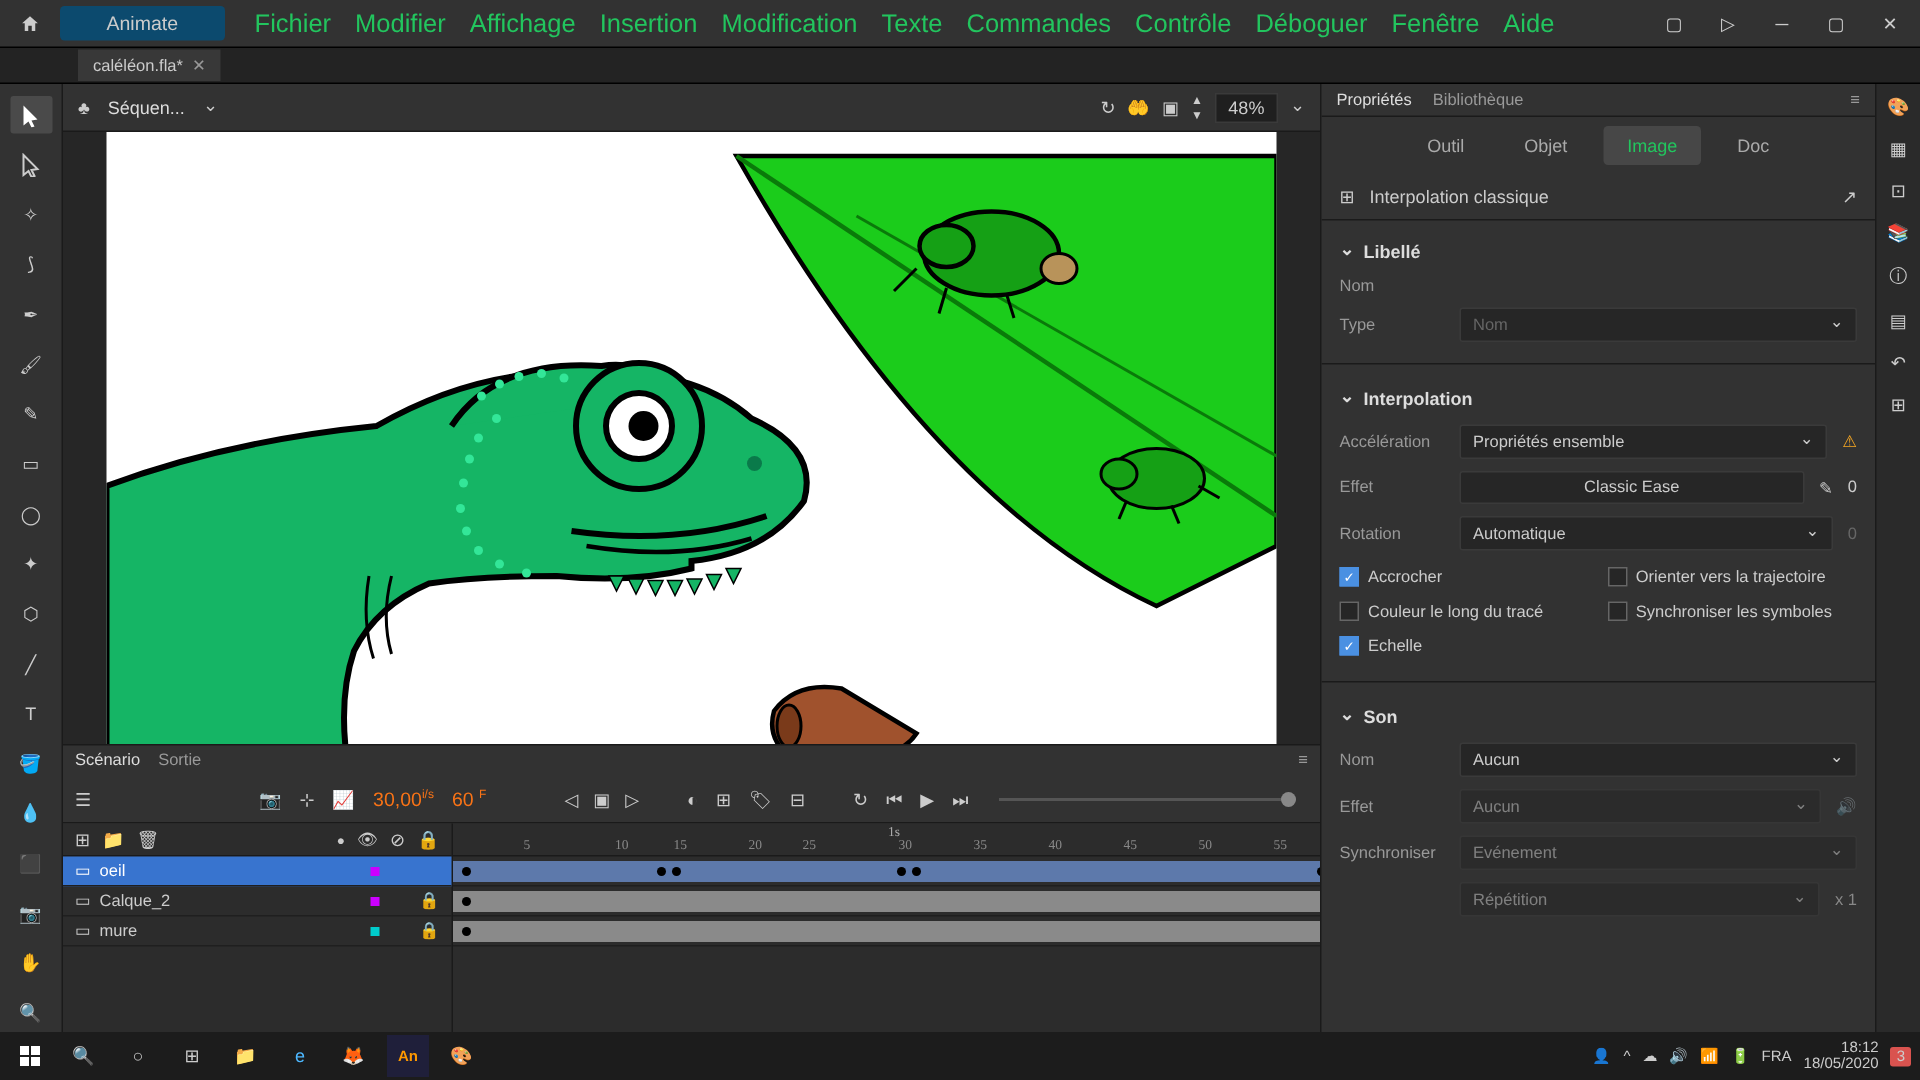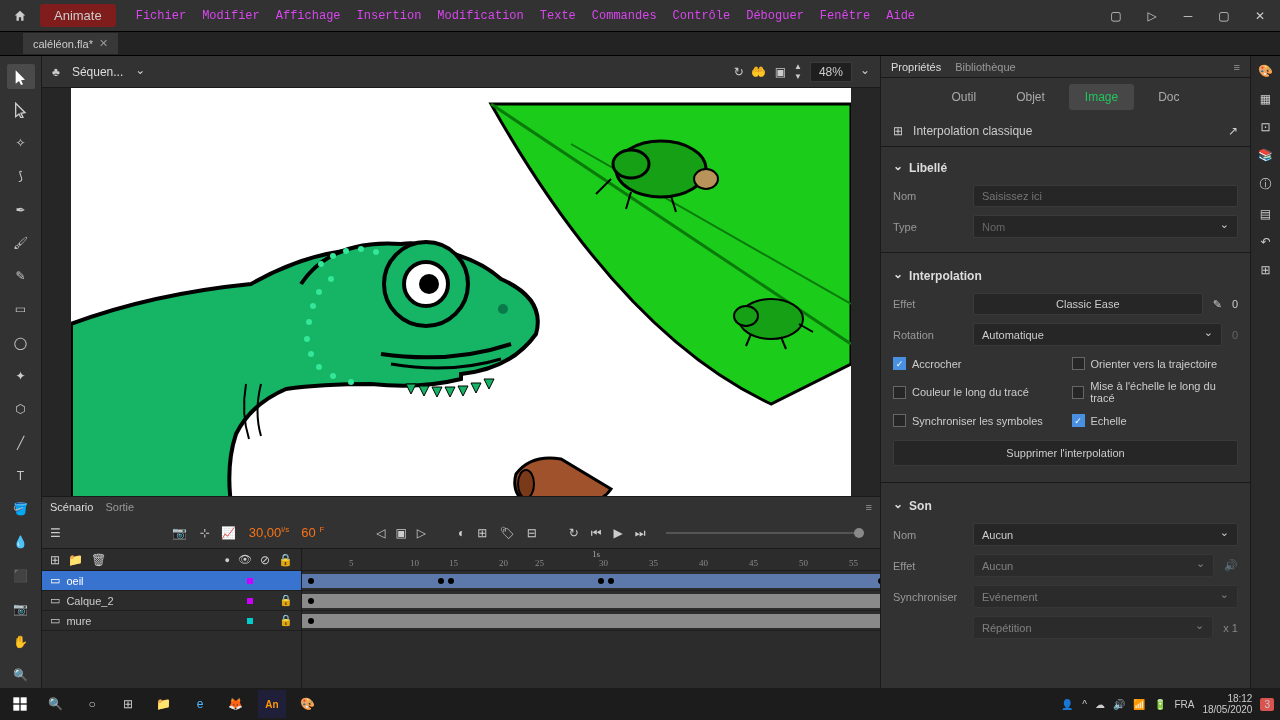--- a/index.html
+++ b/index.html
@@ -1,24 +1,24 @@
 <!DOCTYPE html>
 <html><head>
 <meta charset="utf-8">
 <style>
 * { margin: 0; padding: 0; box-sizing: border-box; font-family: 'Segoe UI', Tahoma, sans-serif; }
 body { width: 1280px; height: 720px; background: #1a1a1a; color: #ccc; overflow: hidden; font-size: 12px; position: relative; }
 .top-menu { height: 32px; background: #323232; display: flex; align-items: center; padding: 0 8px; border-bottom: 1px solid #000; }
 .app-home { width: 24px; height: 24px; display: flex; align-items: center; justify-content: center; margin-right: 8px; }
-.app-name { background: #7f1d1d; padding: 4px 14px; border-radius: 3px; margin-right: 20px; font-size: 13px; }
+.app-name { background: #0c4a6e; padding: 4px 31px; border-radius: 3px; margin-right: 20px; font-size: 13px; }
 .menu-items { display: flex; gap: 16px; flex: 1; }
-.menu-item { font-size: 12px; color: #d946ef; cursor: pointer; font-family: Liberation Mono, monospace; }
+.menu-item { font-size: 17px; color: #22c55e; cursor: pointer; }
 .window-ctrls { display: flex; gap: 12px; align-items: center; margin-left: auto; }
 .window-btn { width: 24px; height: 20px; display: flex; align-items: center; justify-content: center; }
-.tab-bar { height: 24px; background: #232323; display: flex; align-items: center; padding-left: 23px; border-bottom: 1px solid #000; }
+.tab-bar { height: 24px; background: #232323; display: flex; align-items: center; padding-left: 52px; border-bottom: 1px solid #000; }
 .tab { background: #383838; padding: 4px 10px; font-size: 11px; display: flex; align-items: center; gap: 6px; }
 .tab .close { color: #999; cursor: pointer; }
 .main-row { display: flex; height: 632px; }
 .tool-col { width: 42px; background: #323232; border-right: 1px solid #1a1a1a; display: flex; flex-direction: column; padding-top: 8px; align-items: center; gap: 8px; }
 .tool-btn { width: 28px; height: 28px; display: flex; align-items: center; justify-content: center; color: #ccc; cursor: pointer; border-radius: 2px; }
 .tool-btn.active { background: #4a4a4a; }
 .center-col { flex: 1; display: flex; flex-direction: column; background: #262626; min-width: 0; }
 .scene-bar { height: 32px; background: #323232; border-bottom: 1px solid #1a1a1a; display: flex; align-items: center; padding: 0 10px; gap: 12px; }
 .scene-name { font-size: 12px; color: #ddd; }
 .zoom-area { margin-left: auto; display: flex; align-items: center; gap: 8px; }
@@ -350,38 +350,45 @@
         <span style="margin-left:auto">↗</span>
       </div>
 
       <div class="section">
         <div class="section-title">
             <span class="chev"></span>
             <span>Libellé</span>
           </div>
         <div class="prop-row">
           <span class="prop-label">Nom</span>
-          <input class="prop-input" placeholder="Saisissez ici" style="">
         </div>
         <div class="prop-row">
           <span class="prop-label">Type</span>
           <div class="prop-input prop-select">
               <span style="color:#666">Nom</span>
               <span class="chev"></span>
             </div>
         </div>
       </div>
       <div class="hr"></div>
 
       <div class="section">
         <div class="section-title">
             <span class="chev"></span>
             <span>Interpolation</span>
           </div>
         <div class="prop-row">
+          <span class="prop-label">Accélération</span>
+          <div class="prop-input prop-select">
+              <span>Propriétés ensemble</span>
+              <span class="chev"></span>
+            </div>
+          <span style="color:#f5a623">⚠</span>
+        </div>
+        <div class="prop-row">
           <span class="prop-label">Effet</span>
           <div class="prop-input" style="text-align:center">Classic Ease</div>
           <span>✎</span>
           <span>0</span>
         </div>
         <div class="prop-row">
           <span class="prop-label">Rotation</span>
           <div class="prop-input prop-select">
               <span>Automatique</span>
               <span class="chev"></span>
@@ -396,32 +403,27 @@
           <div class="checkbox-row">
               <span class="checkbox"></span>
               <span>Orienter vers la trajectoire</span>
             </div>
           <div class="checkbox-row">
               <span class="checkbox"></span>
               <span>Couleur le long du tracé</span>
             </div>
           <div class="checkbox-row">
               <span class="checkbox"></span>
-              <span>Mise à l'échelle le long du tracé</span>
-            </div>
-          <div class="checkbox-row">
-              <span class="checkbox"></span>
               <span>Synchroniser les symboles</span>
             </div>
           <div class="checkbox-row">
               <span class="checkbox checked">✓</span>
               <span>Echelle</span>
             </div>
         </div>
-        <div class="btn-wide">Supprimer l'interpolation</div>
       </div>
       <div class="hr"></div>
 
       <div class="section">
         <div class="section-title">
             <span class="chev"></span>
             <span>Son</span>
           </div>
         <div class="prop-row">
           <span class="prop-label">Nom</span>

